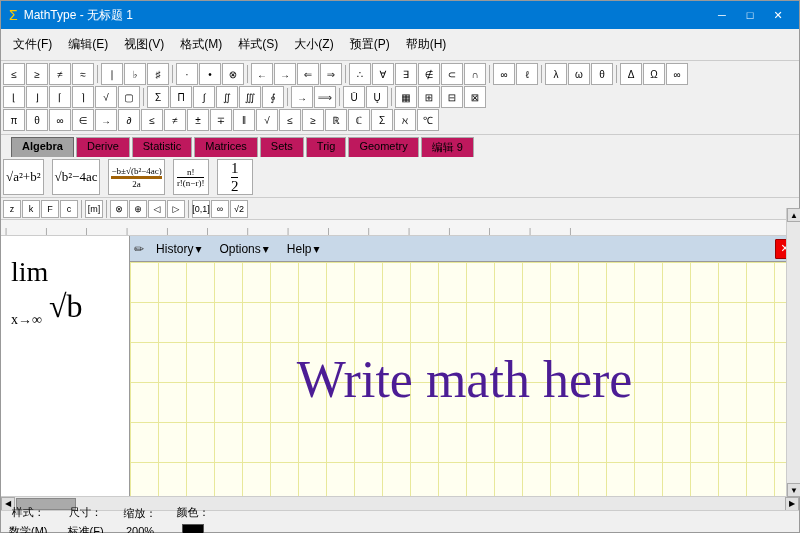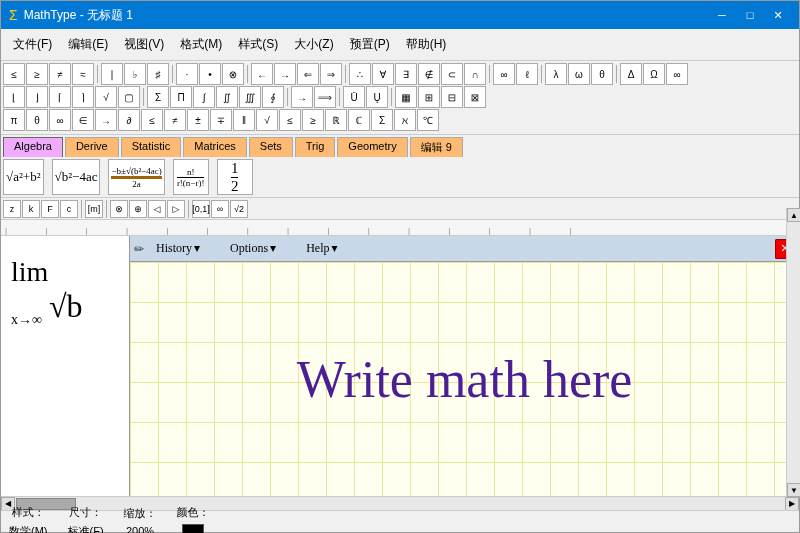--- a/index.html
+++ b/index.html
@@ -114,28 +114,29 @@
       padding: 2px 2px 0 2px;
       background: #f0f0f0;
       flex-shrink: 0;
     }
     .tab-item {
       padding: 2px 10px;
       font-size: 11px;
       cursor: pointer;
       border: 1px solid #aaa;
       border-bottom: none;
-      background: #fdba74;
+      background: #be185d;
       color: #000;
     }
     .tab-item.active {
-      background: #f0abfc;
+      background: #a3a3a3;
       color: #000;
-      font-weight: normal;
+      font-weight: bold;
       border-color: #666;
+      margin-left: 8px;
     }
 
     
     .template-row {
       display: flex;
       gap: 8px;
       padding: 2px;
       background: #f0f0f0;
       border-bottom: 1px solid #ccc;
       flex-shrink: 0;
@@ -231,23 +232,22 @@
       padding: 0 4px;
       border-bottom: 1px solid #999;
       gap: 4px;
     }
     .panel-icon {
       font-size: 12px;
       color: #333;
     }
     .panel-menu {
       display: flex;
-      gap: 14px;
+      gap: 2px;
       flex: 1;
-      font-family: Liberation Serif, serif;
     }
     .panel-menu-item {
       padding: 2px 8px;
       cursor: pointer;
       font-size: 12px;
       display: flex;
       align-items: center;
       gap: 2px;
     }
     .panel-close {

